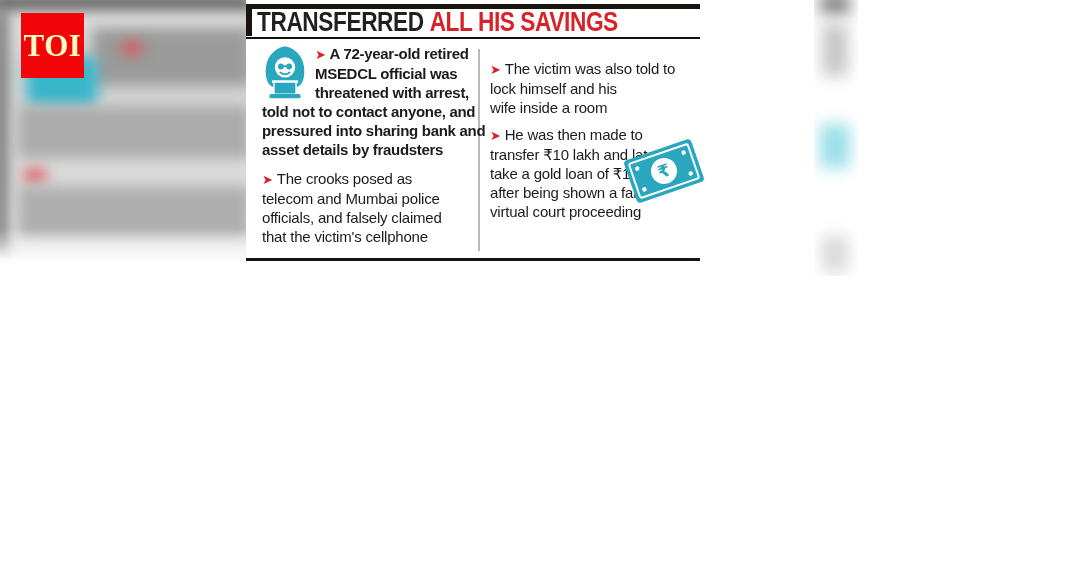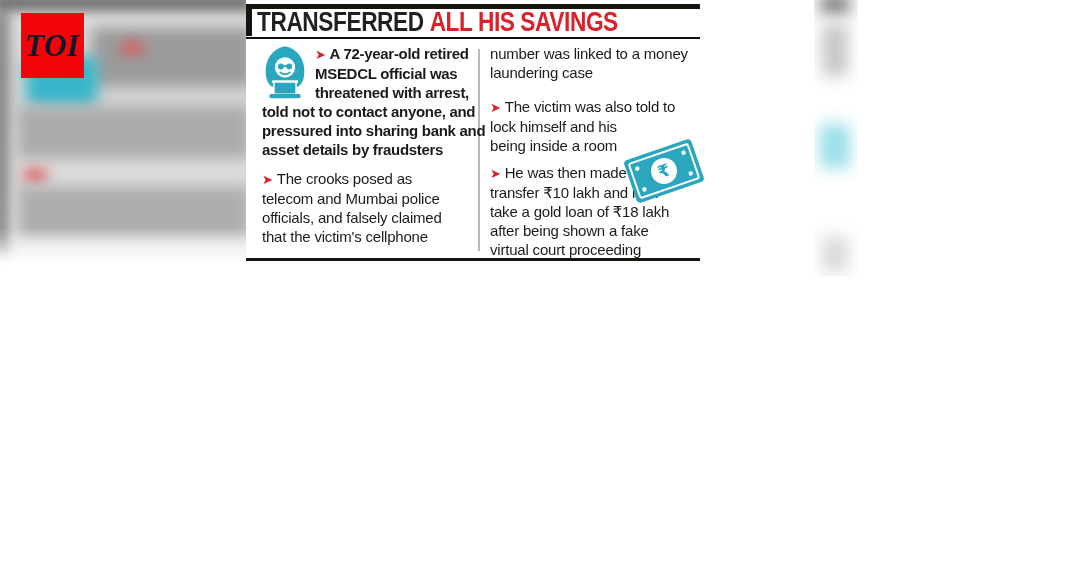--- a/index.html
+++ b/index.html
@@ -92,21 +92,21 @@
     <div class="blob grayband1"></div>
     <div class="blob tealblob"></div>
     <div class="blob redblob1"></div>
     <div class="blob grayband2"></div>
     <div class="blob redblob2"></div>
     <div class="blob grayband3"></div>
     <div class="fade"></div>
   </div>
 
   <div class="toi-logo" style="background: rgb(242, 5, 9);">
-    <span style="color: #0f172a; font-style: italic;">TOI</span>
+    <span style="color: #fef9c3;">TOI</span>
   </div>
 
   <div class="right-strip">
     <div class="blob b1"></div>
     <div class="blob b2"></div>
     <div class="blob b3"></div>
     <div class="blob b4"></div>
   </div>
 
   <div class="infobox">
@@ -137,25 +137,24 @@
             </svg>
           </span><span class="arrow">➤</span><span>A 72-year-old retired MSEDCL official was threatened with arrest, told not to contact anyone, and pressured into sharing bank and asset details by fraudsters</span>
         </p>
 
         <p class="bullet bullet-2">
           <span class="arrow">➤</span><span>The crooks posed as telecom and Mumbai police officials, and falsely claimed that the victim's cellphone</span>
         </p>
       </div>
 
       <div class="col col-right">
-        <p class="cont">number was linked to a money laundering case</p>
 
         <div class="bullet bullet-3">
           <div><span class="arrow">➤</span><span>The victim was also told to</span></div>
-          <div class="b3-rest">lock himself and his being inside a room</div>
+          <div class="b3-rest">lock himself and his wife inside a room</div>
         </div>
 
         <p class="bullet bullet-4">
           <span class="arrow">➤</span><span>He was then made to transfer ₹10 lakh and later take a gold loan of ₹18 lakh after being shown a fake virtual court proceeding</span>
         </p>
       </div>
 
       <span class="note-icon">
         <svg viewBox="0 0 72 46" width="72" height="46" aria-hidden="true">
           <rect class="svg-teal" x="0.5" y="0.5" width="71" height="45" rx="4"></rect>

